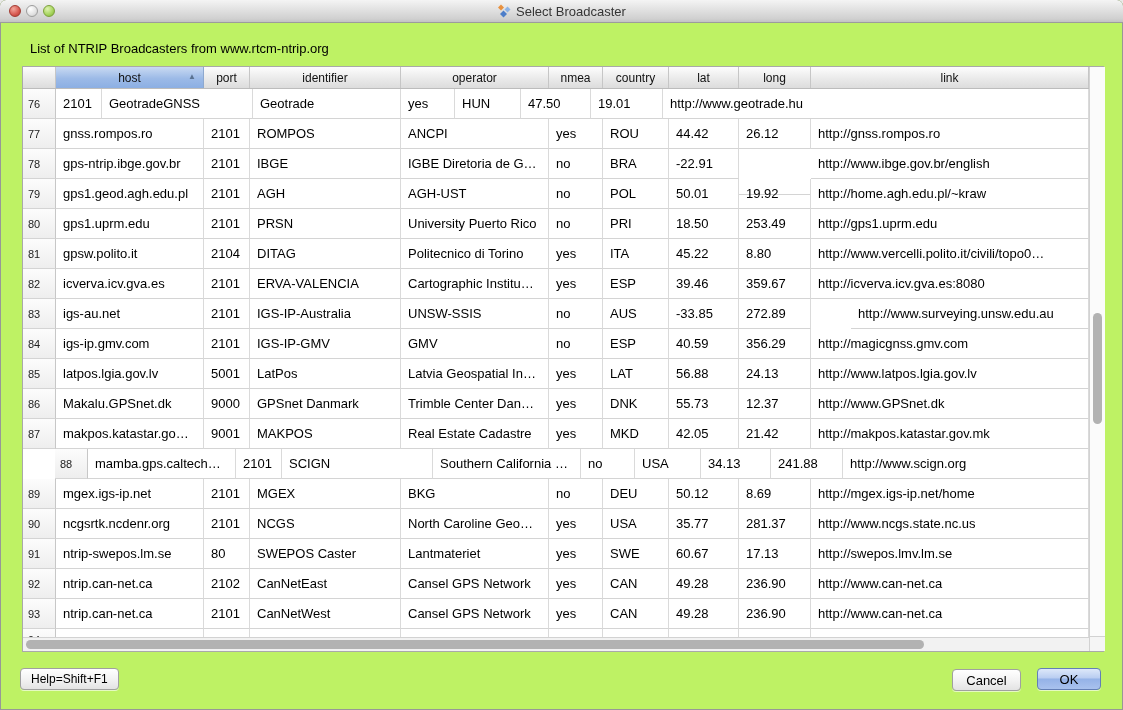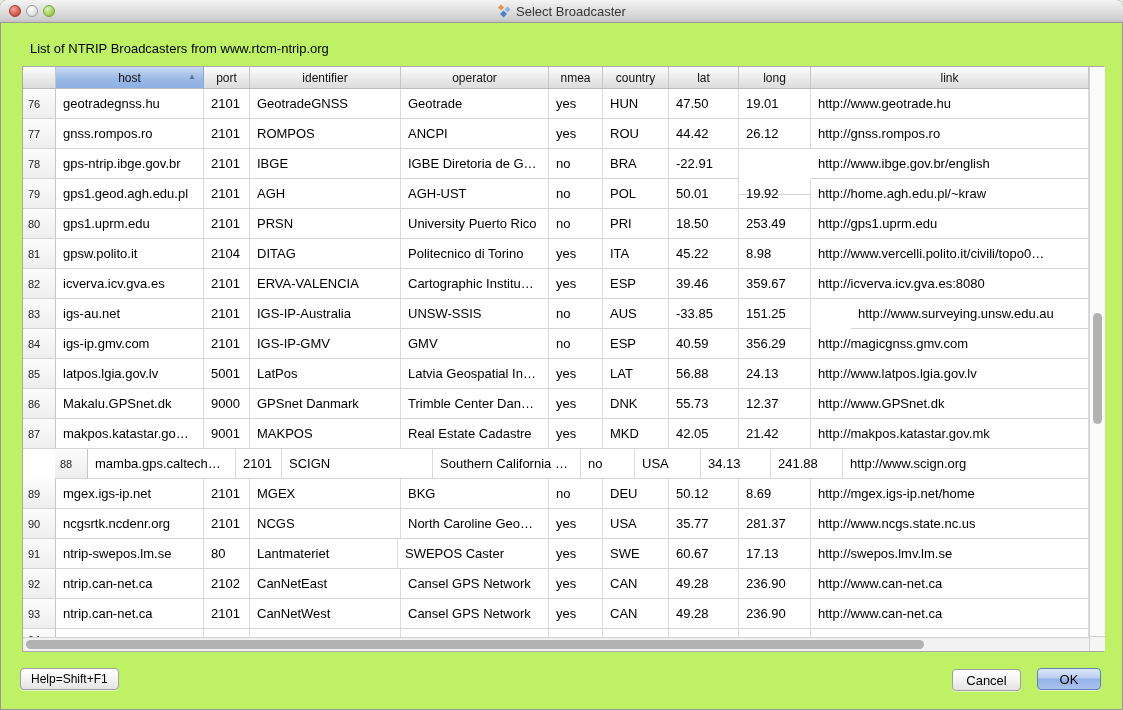--- a/index.html
+++ b/index.html
@@ -120,21 +120,20 @@
           <div class="th" style="width: 72px;">
             <span>long</span>
           </div>
           <div class="th" style="width: 278px; flex: 1 1 auto;">
             <span>link</span>
           </div>
         </div>
       <div class="tbody">
           <div class="tr">
             <div class="td rownum" style="width: 33px;">76</div>
-            <div class="td" style="width: 148px;">geotradegnss.hu</div>
             <div class="td" style="width: 46px;">2101</div>
             <div class="td" style="width: 151px;">GeotradeGNSS</div>
             <div class="td" style="width: 148px;">Geotrade</div>
             <div class="td" style="width: 54px;">yes</div>
             <div class="td" style="width: 66px;">HUN</div>
             <div class="td" style="width: 70px;">47.50</div>
             <div class="td" style="width: 72px;">19.01</div>
             <div class="td" style="width: 278px; flex: 1 1 auto;">http://www.geotrade.hu</div>
           </div>
           <div class="tr">
@@ -187,21 +186,21 @@
           </div>
           <div class="tr">
             <div class="td rownum" style="width: 33px;">81</div>
             <div class="td" style="width: 148px;">gpsw.polito.it</div>
             <div class="td" style="width: 46px;">2104</div>
             <div class="td" style="width: 151px;">DITAG</div>
             <div class="td" style="width: 148px;">Politecnico di Torino</div>
             <div class="td" style="width: 54px;">yes</div>
             <div class="td" style="width: 66px;">ITA</div>
             <div class="td" style="width: 70px;">45.22</div>
-            <div class="td" style="width: 72px;">8.98</div>
+            <div class="td" style="width: 72px;">8.80</div>
             <div class="td" style="width: 278px; flex: 1 1 auto;">http://www.vercelli.polito.it/civili/topo0…</div>
           </div>
           <div class="tr">
             <div class="td rownum" style="width: 33px;">82</div>
             <div class="td" style="width: 148px;">icverva.icv.gva.es</div>
             <div class="td" style="width: 46px;">2101</div>
             <div class="td" style="width: 151px;">ERVA-VALENCIA</div>
             <div class="td" style="width: 148px;">Cartographic Institu…</div>
             <div class="td" style="width: 54px;">yes</div>
             <div class="td" style="width: 66px;">ESP</div>
@@ -211,21 +210,21 @@
           </div>
           <div class="tr">
             <div class="td rownum" style="width: 33px;">83</div>
             <div class="td" style="width: 148px;">igs-au.net</div>
             <div class="td" style="width: 46px;">2101</div>
             <div class="td" style="width: 151px;">IGS-IP-Australia</div>
             <div class="td" style="width: 148px;">UNSW-SSIS</div>
             <div class="td" style="width: 54px;">no</div>
             <div class="td" style="width: 66px;">AUS</div>
             <div class="td" style="width: 70px;">-33.85</div>
-            <div class="td" style="width: 72px;">151.25</div>
+            <div class="td" style="width: 72px;">272.89</div>
             <div class="td" style="width: 278px; flex: 1 1 auto; margin-left: 40px;">http://www.surveying.unsw.edu.au</div>
           </div>
           <div class="tr">
             <div class="td rownum" style="width: 33px;">84</div>
             <div class="td" style="width: 148px;">igs-ip.gmv.com</div>
             <div class="td" style="width: 46px;">2101</div>
             <div class="td" style="width: 151px;">IGS-IP-GMV</div>
             <div class="td" style="width: 148px;">GMV</div>
             <div class="td" style="width: 54px;">no</div>
             <div class="td" style="width: 66px;">ESP</div>
@@ -302,22 +301,22 @@
             <div class="td" style="width: 54px;">yes</div>
             <div class="td" style="width: 66px;">USA</div>
             <div class="td" style="width: 70px;">35.77</div>
             <div class="td" style="width: 72px;">281.37</div>
             <div class="td" style="width: 278px; flex: 1 1 auto;">http://www.ncgs.state.nc.us</div>
           </div>
           <div class="tr">
             <div class="td rownum" style="width: 33px;">91</div>
             <div class="td" style="width: 148px;">ntrip-swepos.lm.se</div>
             <div class="td" style="width: 46px;">80</div>
+            <div class="td" style="width: 151px;">SWEPOS Caster</div>
             <div class="td" style="width: 148px;">Lantmateriet</div>
-            <div class="td" style="width: 151px;">SWEPOS Caster</div>
             <div class="td" style="width: 54px;">yes</div>
             <div class="td" style="width: 66px;">SWE</div>
             <div class="td" style="width: 70px;">60.67</div>
             <div class="td" style="width: 72px;">17.13</div>
             <div class="td" style="width: 278px; flex: 1 1 auto;">http://swepos.lmv.lm.se</div>
           </div>
           <div class="tr">
             <div class="td rownum" style="width: 33px;">92</div>
             <div class="td" style="width: 148px;">ntrip.can-net.ca</div>
             <div class="td" style="width: 46px;">2102</div>

